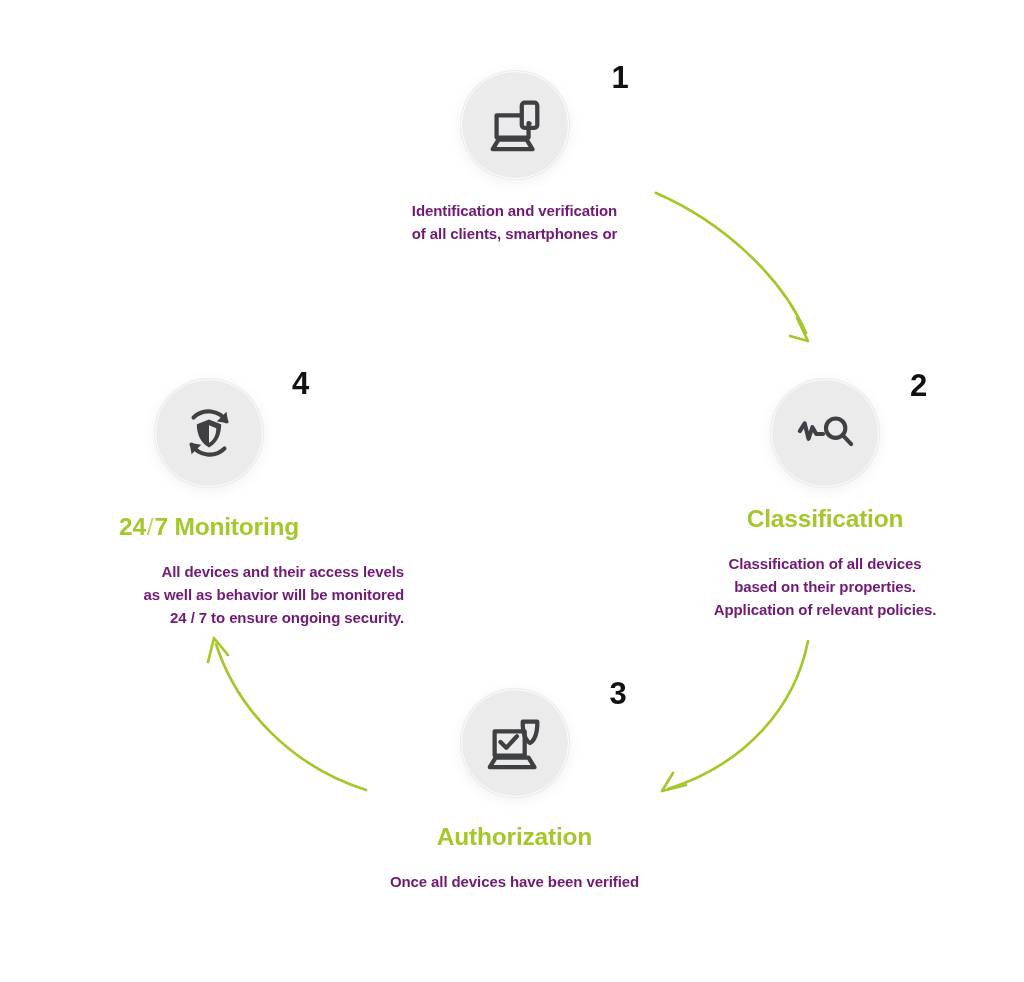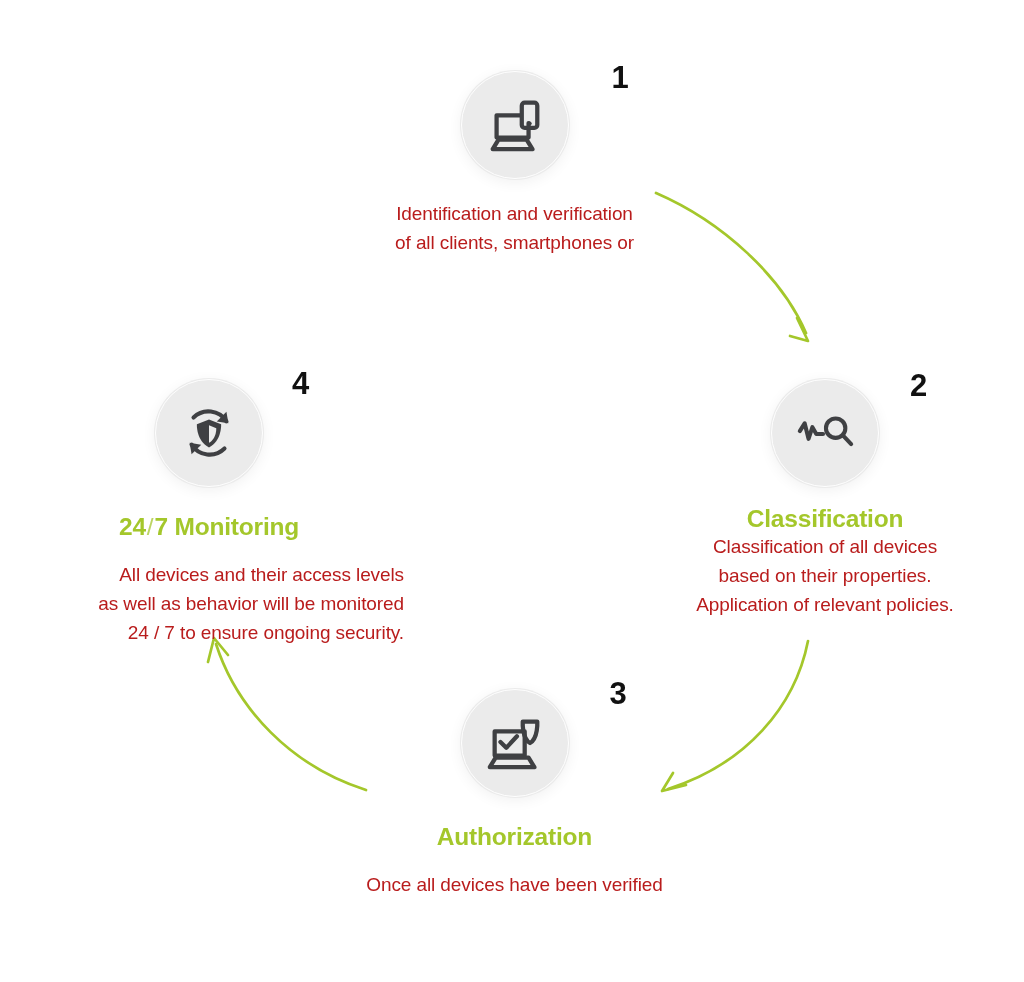--- a/index.html
+++ b/index.html
@@ -78,38 +78,38 @@
     line-height: 1.2;
     letter-spacing: -0.2px;
     margin: 0;
   }
   .title .slash {
     color: #bcd463;
     font-weight: normal;
     padding: 0 1px;
   }
   .body-text {
-    color: #b91c1c;
-    font-size: 19px;
-    font-weight: normal;
+    color: #701a75;
+    font-size: 15px;
+    font-weight: bold;
     line-height: 1.52;
     letter-spacing: -0.1px;
     margin: 0;
   }
 
   
   #step-1 { left: 312px; top: 70px;  width: 405px; }
   #step-1 .step-num { left: 152px; top: -8px; }
   #step-1 .title { margin-top: 22px; }
   #step-1 .body-text { margin-top: 20px; }
 
   #step-2 { left: 630px; top: 378px; width: 390px; }
   #step-2 .step-num { left: 140px; top: -8px; }
   #step-2 .title { margin-top: 16px; }
-  #step-2 .body-text { }
+  #step-2 .body-text { margin-top: 20px; }
 
   #step-3 { left: 312px; top: 688px; width: 405px; }
   #step-3 .step-num { left: 150px; top: -10px; }
   #step-3 .title { margin-top: 24px; }
   #step-3 .body-text { margin-top: 20px; }
 
   #step-4 { left: 14px; top: 378px; width: 390px; }
   #step-4 .step-num { left: 138px; top: -10px; }
   #step-4 .title { margin-top: 24px; }
   #step-4 .body-text { margin-top: 20px; text-align: right; }

